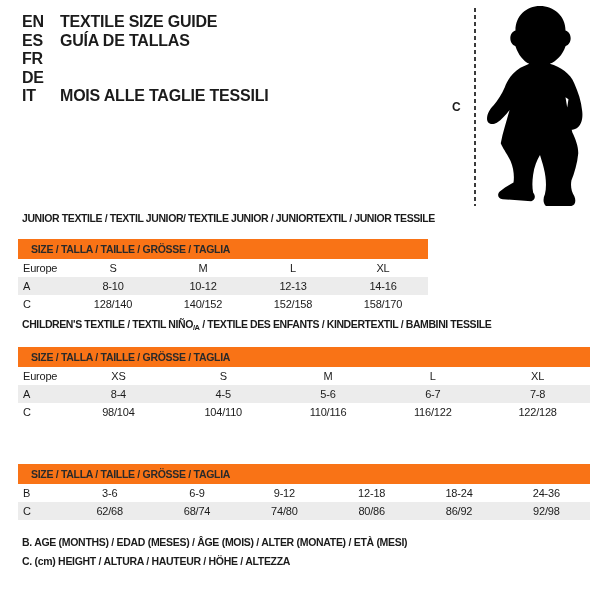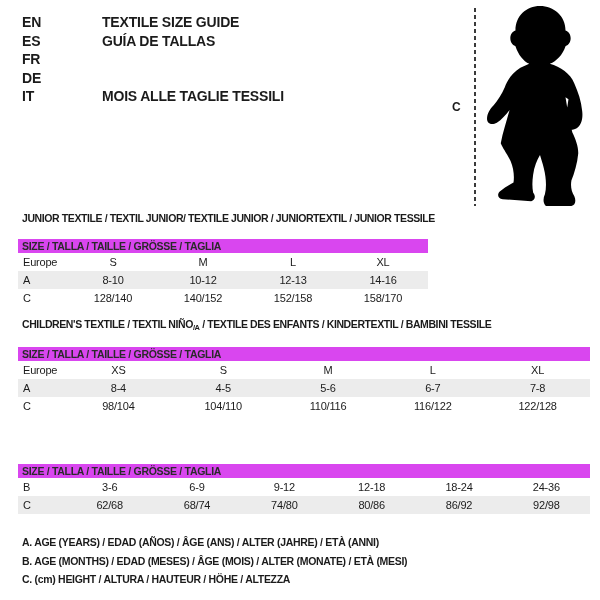--- a/index.html
+++ b/index.html
@@ -2,40 +2,40 @@
 <html><head>
 <meta charset="utf-8">
 <style>
   html,body{margin:0;padding:0;background:#fff;}
   #canvas{
     position:relative;width:600px;height:600px;background:#ffffff;
     font-family:"Liberation Sans", sans-serif;color:#1b1b1b;overflow:hidden;
   }
   
   .lang-list{position:absolute;left:22px;top:13px;}
-  .lang-row{display:flex;line-height:18.5px;font-size:14px;font-weight:700;letter-spacing:-0.2px;gap:42px;}
+  .lang-row{display:flex;line-height:18.5px;font-size:16px;font-weight:700;letter-spacing:-0.2px;}
   .lang-code{width:38px;flex:0 0 38px;}
   
   .measure-line{
     position:absolute;left:474px;top:8px;width:2px;height:198px;
     background:repeating-linear-gradient(to bottom,#3a3a3a 0 4px,transparent 4px 7px);
   }
   .measure-label{position:absolute;left:452px;top:100px;font-size:12px;font-weight:700;}
   .baby-svg{position:absolute;left:481px;top:4px;}
   
   .section-title{
     position:absolute;left:22px;font-size:10.5px;font-weight:700;
     letter-spacing:-0.4px;line-height:15px;white-space:nowrap;
   }
   .sub{font-size:7.5px;vertical-align:-2px;}
   .size-table{position:absolute;left:18px;}
   .size-bar{
-    height:14px;background:#d946ef;font-size:10.5px;font-weight:700;
+    height:20px;background:#f97316;font-size:10.5px;font-weight:700;
     letter-spacing:-0.3px;color:#2a2a2a;display:flex;align-items:center;
-    padding-left:4px;box-sizing:border-box;
+    padding-left:13px;box-sizing:border-box;
   }
   .t-row{display:grid;height:18px;align-items:center;font-size:11px;letter-spacing:-0.2px;}
   .t-row.shaded{background:#ececec;}
   .t-cell{text-align:center;}
   .t-cell.label{text-align:left;padding-left:5px;}
   .cols-junior{grid-template-columns:50px repeat(4,1fr);}
   .cols-children{grid-template-columns:48px repeat(5,1fr);}
   .cols-babies{grid-template-columns:48px repeat(6,1fr);}
   
   .footnotes{position:absolute;left:22px;top:533px;}
@@ -180,18 +180,17 @@
       <div class="t-cell">62/68</div>
       <div class="t-cell">68/74</div>
       <div class="t-cell">74/80</div>
       <div class="t-cell">80/86</div>
       <div class="t-cell">86/92</div>
       <div class="t-cell">92/98</div>
     </div>
   </div>
 
   <div class="footnotes">
-    <div class="footnote">A. AGE (YEARS) / EDAD (AÑOS) / ÂGE (ANS) / ALTER (JAHRE) / ETÀ (ANNI)</div>
     <div class="footnote">B. AGE (MONTHS) / EDAD (MESES) / ÂGE (MOIS) / ALTER (MONATE) / ETÀ (MESI)</div>
     <div class="footnote">C. (cm) HEIGHT / ALTURA / HAUTEUR / HÖHE / ALTEZZA</div>
   </div>
 
 </div>
 
 </body></html>

